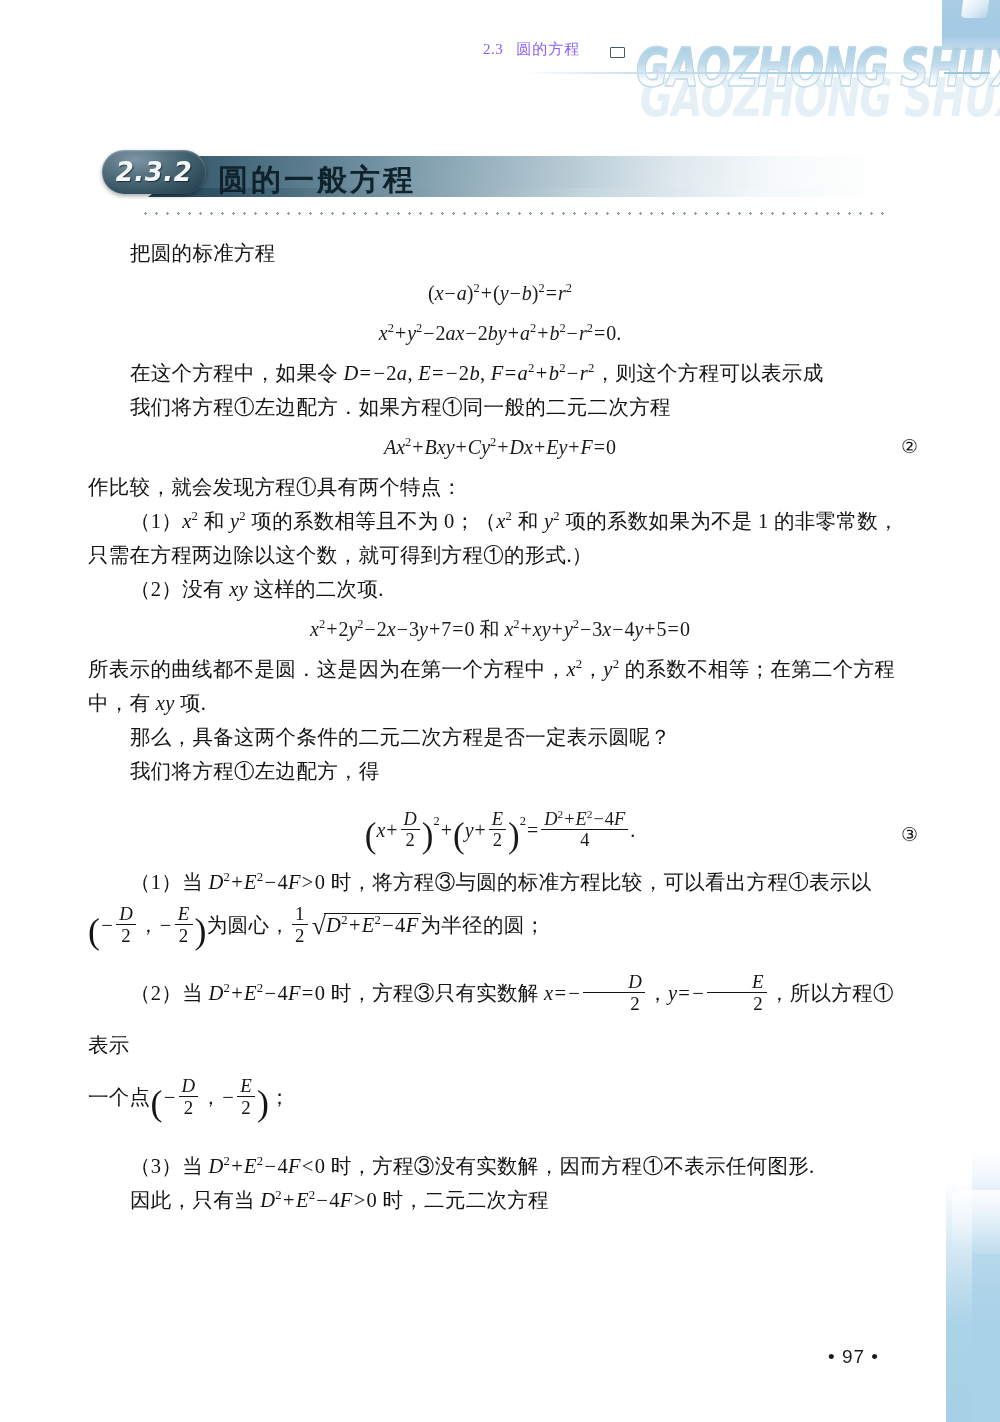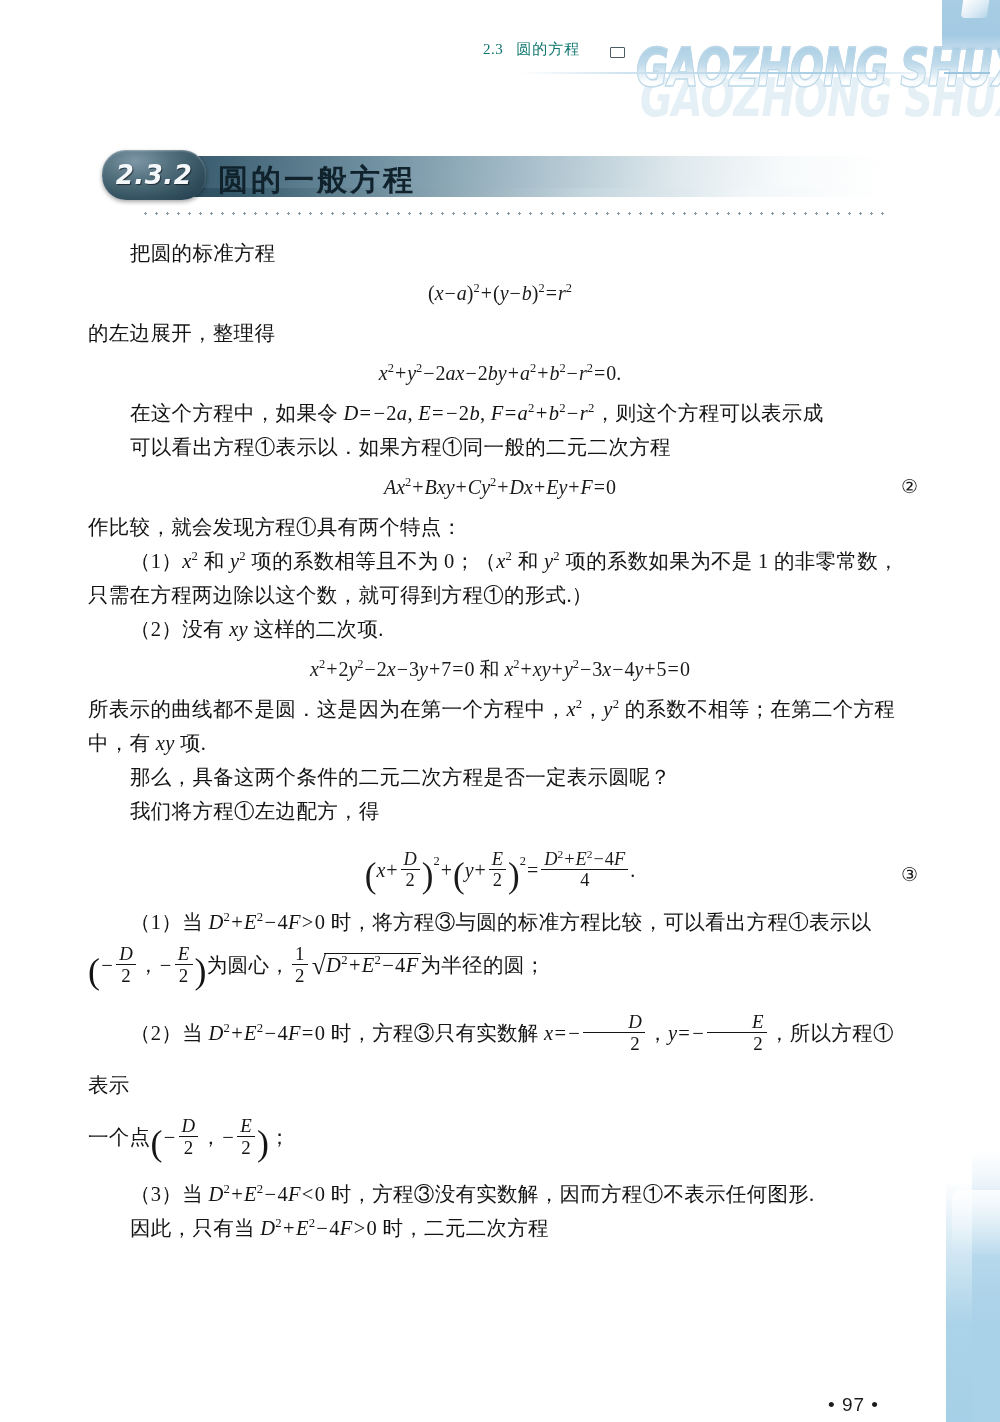--- a/index.html
+++ b/index.html
@@ -99,21 +99,21 @@
     position: absolute;
     left: 944px; top: 72px;
     width: 46px; height: 2px;
     background: #9cc5de;
   }
   .running-head {
     position: absolute;
     left: 483px; top: 40px;
     font-family: "Liberation Sans", sans-serif;
     font-size: 15px;
-    color: #0f766e;
+    color: #8b5cf6;
     white-space: nowrap;
     letter-spacing: 0.5px;
   }
   .running-head .num { font-family: "Liberation Serif", serif; }
   .running-head .title { margin-left: 13px; letter-spacing: 1px; }
   .head-square {
     position: absolute;
     left: 610px; top: 47px;
     width: 13px; height: 9px;
     border: 1.6px solid #4b5b66;
@@ -137,21 +137,21 @@
   .section-bar-foot {
     position: absolute;
     left: 8px; top: 32px;
     width: 735px; height: 9px;
     background: linear-gradient(96deg, #22404f 0%, #35596b 12%, #7b99a8 35%, #c5d6de 60%, #f2f7f9 82%, #ffffff 100%);
     clip-path: polygon(12px 0, 100% 0, 100% 100%, 0 100%);
   }
   .section-num-pill {
     position: absolute;
     left: -38px; top: -6px;
-    width: 104px; height: 50px;
+    width: 104px; height: 44px;
     border-radius: 24px;
     background: radial-gradient(ellipse at 32% 22%, #7d96a5 0%, #53707f 35%, #33505f 70%, #21394a 100%);
     box-shadow: 0 2px 4px rgba(0,0,0,0.35), inset 0 1px 2px rgba(255,255,255,0.35);
     display: flex;
     align-items: center;
     justify-content: center;
   }
   .section-num-pill span {
     font-family: "DejaVu Sans", sans-serif;
     font-style: italic;
@@ -258,21 +258,20 @@
   .sqrt-bar { border-top: 1.3px solid #141414; padding: 0 2px 0 2px; margin-left: -2px; }
 
   
   .page-number {
     position: absolute;
     left: 828px; top: 1346px;
     font-family: "Liberation Sans", sans-serif;
     font-size: 19px;
     color: #1a1a1a;
     letter-spacing: 1px;
-    margin-top: 48px;
   }
 </style>
 </head>
 <body>
 
 <div class="edge-top-block"></div>
 <div class="edge-top-notch"></div>
 <div class="edge-bottom-strip"></div>
 <div class="edge-bottom-strip2"></div>
 <div class="edge-tab"></div>
@@ -299,31 +298,30 @@
 <div class="dotted-rule"></div>
 
 <div class="content">
 
   <p class="para indent">把圆的标准方程</p>
 
   <div class="eq">
     <span class="mn">(</span><span class="mi">x</span><span class="op">−</span><span class="mi">a</span><span class="mn">)</span><sup class="pn">2</sup><span class="op">+</span><span class="mn">(</span><span class="mi">y</span><span class="op">−</span><span class="mi">b</span><span class="mn">)</span><sup class="pn">2</sup><span class="op">=</span><span class="mi">r</span><sup class="pn">2</sup>
   </div>
 
-  <p class="para">的左边展开，整理得</p>
 
   <div class="eq">
     <span class="mi">x</span><sup class="pn">2</sup><span class="op">+</span><span class="mi">y</span><sup class="pn">2</sup><span class="op">−</span><span class="mn">2</span><span class="mi">ax</span><span class="op">−</span><span class="mn">2</span><span class="mi">by</span><span class="op">+</span><span class="mi">a</span><sup class="pn">2</sup><span class="op">+</span><span class="mi">b</span><sup class="pn">2</sup><span class="op">−</span><span class="mi">r</span><sup class="pn">2</sup><span class="op">=</span><span class="mn">0.</span>
   </div>
 
   <p class="para indent"><span>在这个方程中，如果令 </span><span class="mi">D</span><span class="op">=</span><span class="op">−</span><span class="mn">2</span><span class="mi">a</span>, <span class="mi">E</span><span class="op">=</span><span class="op">−</span><span class="mn">2</span><span class="mi">b</span>, <span class="mi">F</span><span class="op">=</span><span class="mi">a</span><sup class="pn">2</sup><span class="op">+</span><span class="mi">b</span><sup class="pn">2</sup><span class="op">−</span><span class="mi">r</span><sup class="pn">2</sup><span>，则这个方程可以表示成</span></p>
 
 
 
-  <p class="para indent">可以看出方程①表示以．如果方程①同一般的二元二次方程</p>
+  <p class="para indent">我们将方程①左边配方．如果方程①同一般的二元二次方程</p>
 
   <div class="eq">
     <span class="mi">A</span><span class="mi">x</span><sup class="pn">2</sup><span class="op">+</span><span class="mi">B</span><span class="mi">xy</span><span class="op">+</span><span class="mi">C</span><span class="mi">y</span><sup class="pn">2</sup><span class="op">+</span><span class="mi">D</span><span class="mi">x</span><span class="op">+</span><span class="mi">E</span><span class="mi">y</span><span class="op">+</span><span class="mi">F</span><span class="op">=</span><span class="mn">0</span>
     <span class="tag">②</span>
   </div>
 
   <p class="para">作比较，就会发现方程①具有两个特点：</p>
 
   <p class="para indent">（1）<span class="mi">x</span><sup class="pn">2</sup> 和 <span class="mi">y</span><sup class="pn">2</sup> 项的系数相等且不为 <span class="mn">0</span>；（<span class="mi">x</span><sup class="pn">2</sup> 和 <span class="mi">y</span><sup class="pn">2</sup> 项的系数如果为不是 <span class="mn">1</span> 的非零常数，只需在方程两边除以这个数，就可得到方程①的形式.）</p>
 
@@ -346,19 +344,19 @@
   </div>
 
   <p class="para indent" style="margin-top:0;">（1）当 <span class="mi">D</span><sup class="pn">2</sup><span class="op">+</span><span class="mi">E</span><sup class="pn">2</sup><span class="op">−</span><span class="mn">4</span><span class="mi">F</span><span class="op">&gt;</span><span class="mn">0</span> 时，将方程③与圆的标准方程比较，可以看出方程①表示以</p>
 
   <p class="para" style="line-height:52px;"><span class="paren-big">(</span><span class="op">−</span><span class="frac"><span class="num-t mi">D</span><span class="den-t mn">2</span></span>，<span class="op">−</span><span class="frac"><span class="num-t mi">E</span><span class="den-t mn">2</span></span><span class="paren-big">)</span>为圆心，<span class="frac"><span class="num-t mn">1</span><span class="den-t mn">2</span></span><span class="sqrt-wrap"><span class="sqrt-sym">√</span><span class="sqrt-bar"><span class="mi">D</span><sup class="pn">2</sup><span class="op">+</span><span class="mi">E</span><sup class="pn">2</sup><span class="op">−</span><span class="mn">4</span><span class="mi">F</span></span></span>为半径的圆；</p>
 
   <p class="para indent" style="line-height:52px; margin-top:10px;">（2）当 <span class="mi">D</span><sup class="pn">2</sup><span class="op">+</span><span class="mi">E</span><sup class="pn">2</sup><span class="op">−</span><span class="mn">4</span><span class="mi">F</span><span class="op">=</span><span class="mn">0</span> 时，方程③只有实数解 <span class="mi">x</span><span class="op">=</span><span class="op">−</span><span class="frac"><span class="num-t mi">D</span><span class="den-t mn">2</span></span>，<span class="mi">y</span><span class="op">=</span><span class="op">−</span><span class="frac"><span class="num-t mi">E</span><span class="den-t mn">2</span></span>，所以方程①表示</p>
 
   <p class="para" style="line-height:52px;">一个点<span class="paren-big">(</span><span class="op">−</span><span class="frac"><span class="num-t mi">D</span><span class="den-t mn">2</span></span>，<span class="op">−</span><span class="frac"><span class="num-t mi">E</span><span class="den-t mn">2</span></span><span class="paren-big">)</span>；</p>
 
-  <p class="para indent" style="margin-top:8px;">（3）当 <span class="mi">D</span><sup class="pn">2</sup><span class="op">+</span><span class="mi">E</span><sup class="pn">2</sup><span class="op">−</span><span class="mn">4</span><span class="mi">F</span><span class="op">&lt;</span><span class="mn">0</span> 时，方程③没有实数解，因而方程①不表示任何图形.</p>
+  <p class="para indent" style="margin-top:20px;">（3）当 <span class="mi">D</span><sup class="pn">2</sup><span class="op">+</span><span class="mi">E</span><sup class="pn">2</sup><span class="op">−</span><span class="mn">4</span><span class="mi">F</span><span class="op">&lt;</span><span class="mn">0</span> 时，方程③没有实数解，因而方程①不表示任何图形.</p>
 
   <p class="para indent">因此，只有当 <span class="mi">D</span><sup class="pn">2</sup><span class="op">+</span><span class="mi">E</span><sup class="pn">2</sup><span class="op">−</span><span class="mn">4</span><span class="mi">F</span><span class="op">&gt;</span><span class="mn">0</span> 时，二元二次方程</p>
 
 </div>
 
 <div class="page-number">• 97 •</div>
 
 </body></html>

